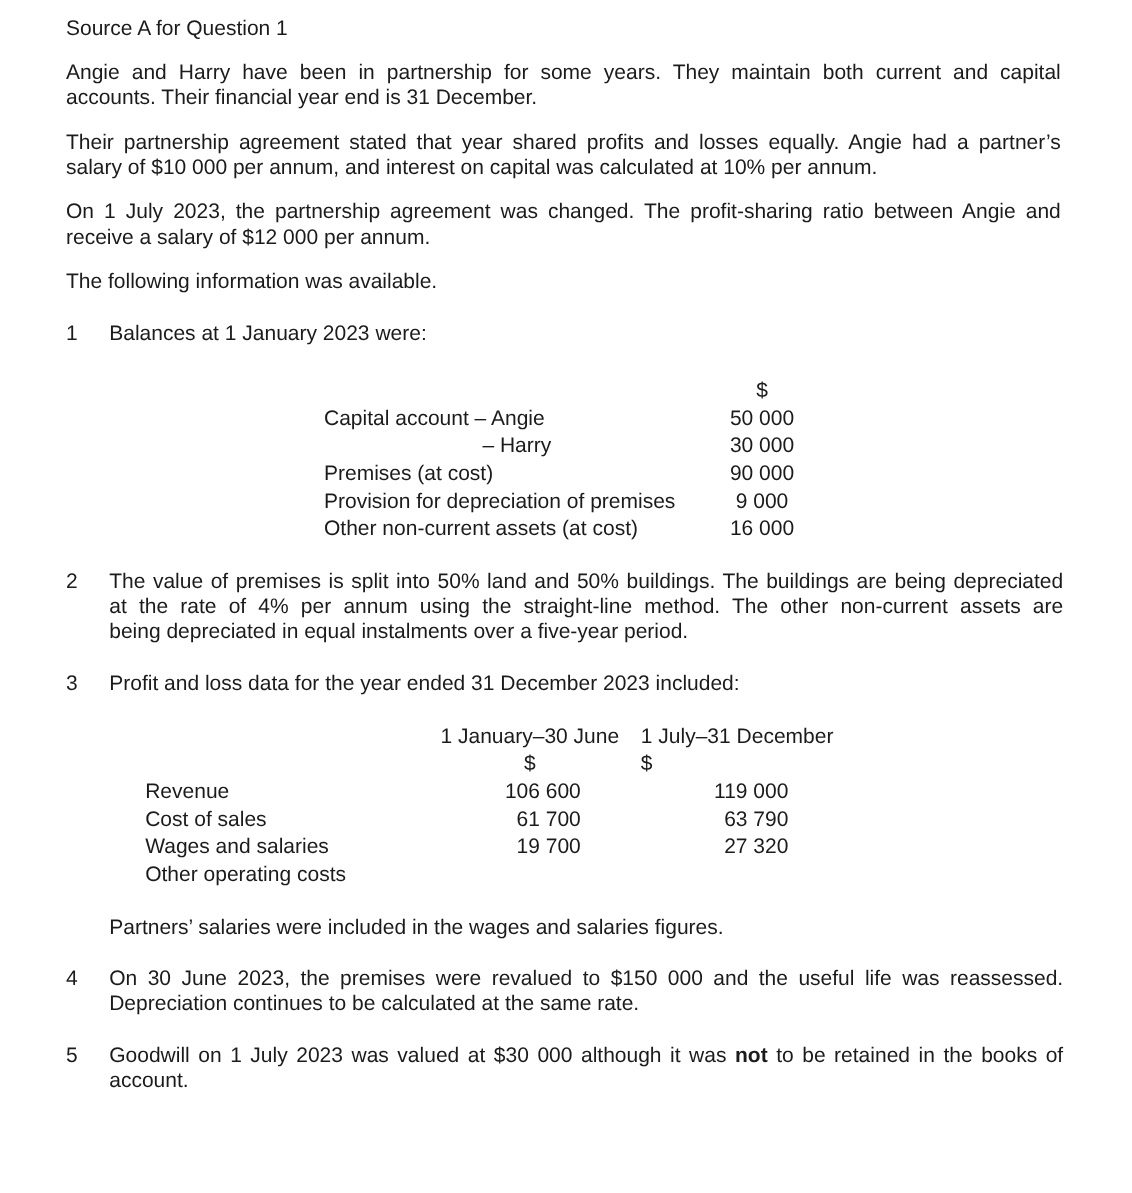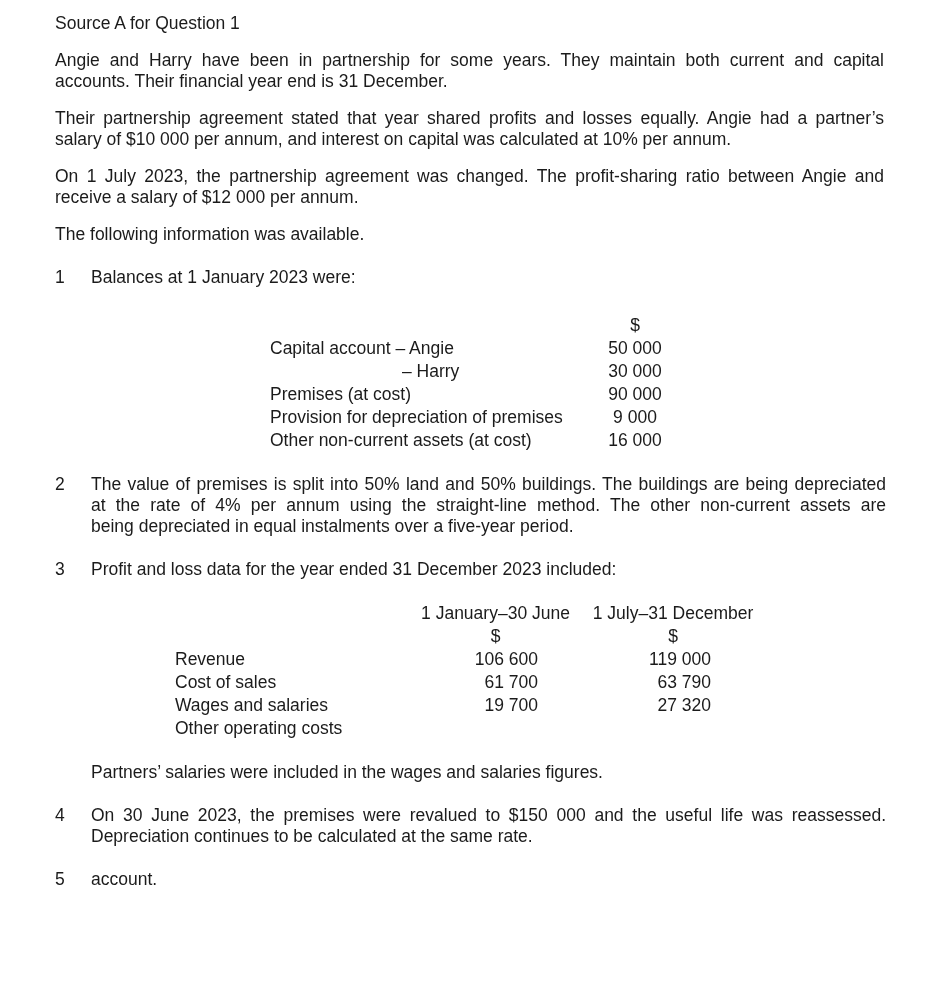--- a/index.html
+++ b/index.html
@@ -29,25 +29,25 @@
 
   
   .btable { margin-top: 26px; margin-left: 215px; line-height: 23px; }
   .brow { display: flex; }
   .blabel { width: 337px; }
   .bval { width: 56px; text-align: center; }
   .bcur { text-align: center; }
   .harry-indent { padding-left: 132px; }
 
   
-  .ptable { margin-top: 22px; margin-left: 120px; line-height: 23px; }
+  .ptable { margin-top: 22px; margin-left: 66px; line-height: 23px; }
   .prow { display: flex; }
   .plabel { width: 243px; }
   .pc1 { width: 155px; text-align: center; }
-  .pc2 { width: 170px; margin-left: 15px; text-align: center; }
+  .pc2 { width: 170px; margin-left: 15px; }
   .pnum1 { text-align: right; padding-right: 35px; }
   .pnum2 { text-align: right; padding-right: 47px; }
   .indent2 { padding-left: 26px; }
 
   .tnote { margin-top: 22px; margin-left: 36px; width: 795px; }
 
   b { font-weight: bold; }
 </style>
 </head>
 <body>
@@ -164,15 +164,16 @@
   <div class="inum">4</div>
   <div class="ibody">
     <div class="jl">On 30 June 2023, the premises were revalued to $150 000 and the useful life was reassessed.</div>
     <div class="ll">Depreciation continues to be calculated at the same rate.</div>
   </div>
 </div>
 
 <div class="item">
   <div class="inum">5</div>
   <div class="ibody">
+    <div class="jl"><span>Goodwill on 1 July 2023 was valued at $30 000 although it was </span><b>not</b><span> to be retained in the books of</span></div>
     <div class="ll">account.</div>
   </div>
 </div>
 
 </body></html>

